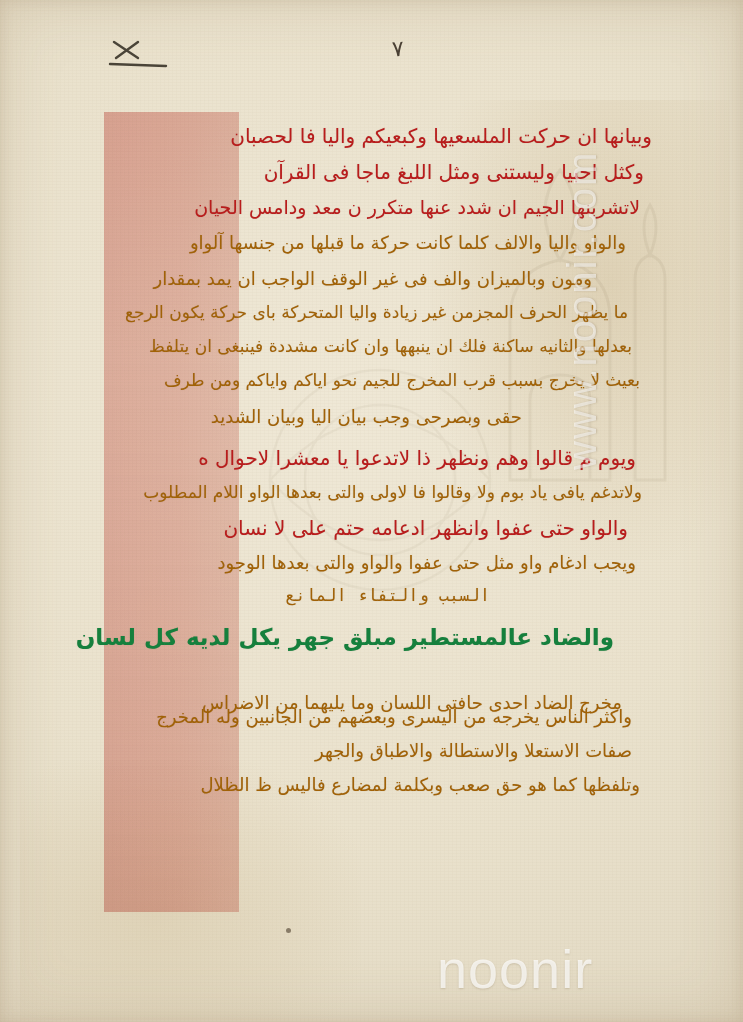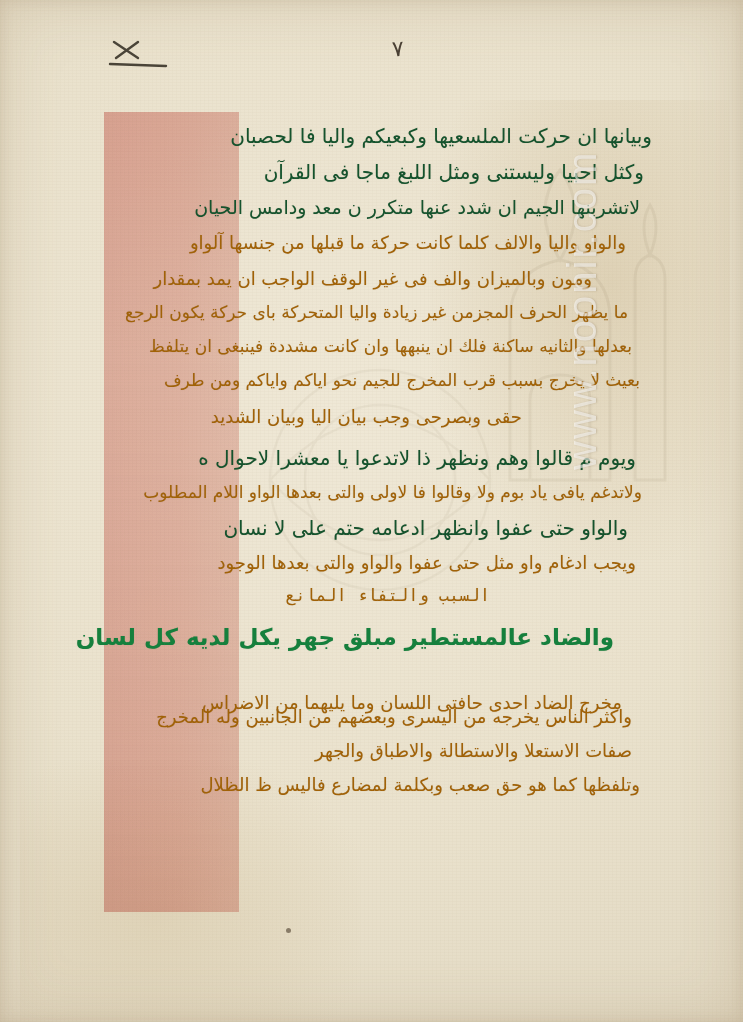--- a/index.html
+++ b/index.html
@@ -128,21 +128,21 @@
     font-family: "DejaVu Sans", sans-serif;
     white-space: nowrap;
     line-height: 1.0;
     letter-spacing: 0px;
     text-shadow: 0 0 1px rgba(60,40,20,0.18);
   }
   .line.black {
     color: #a16207;
   }
   .line.red {
-    color: #14532d;
+    color: #b91c1c;
   }
   .line.heading {
     color: #15803d;
     font-weight: bold;
   }
 
   
   .wm-vertical {
     position: absolute;
     left: 560px;
@@ -236,14 +236,15 @@
     <div class="line heading" style="position:absolute; top:508px; right:66px;  font-size:23px;">والضاد عالمستطير مبلق   جهر يكل لديه كل لسان</div>
     <div class="line black" style="position:absolute; top:556px; right:58px;  font-size:18px;margin-top:20px;">مخرج الضاد احدى حافتى اللسان وما يليهما من الاضراس</div>
     <div class="line black" style="position:absolute; top:590px; right:48px;  font-size:18px;">واكثر الناس يخرجه من اليسرى وبعضهم من الجانبين وله المخرج</div>
     <div class="line black" style="position:absolute; top:624px; right:48px;  font-size:18px;">صفات الاستعلا والاستطالة والاطباق والجهر</div>
     <div class="line black" style="position:absolute; top:658px; right:40px;  font-size:18px;">وتلفظها كما هو حق صعب وبكلمة لمضارع فاليس ظ الظلال</div>
   </div>
 
   <div class="bottom-dot"></div>
 
   <div class="wm-vertical">www.noonir.com</div>
+  <div class="wm-bottom">noonir</div>
 
 </div>
 
 </body></html>

